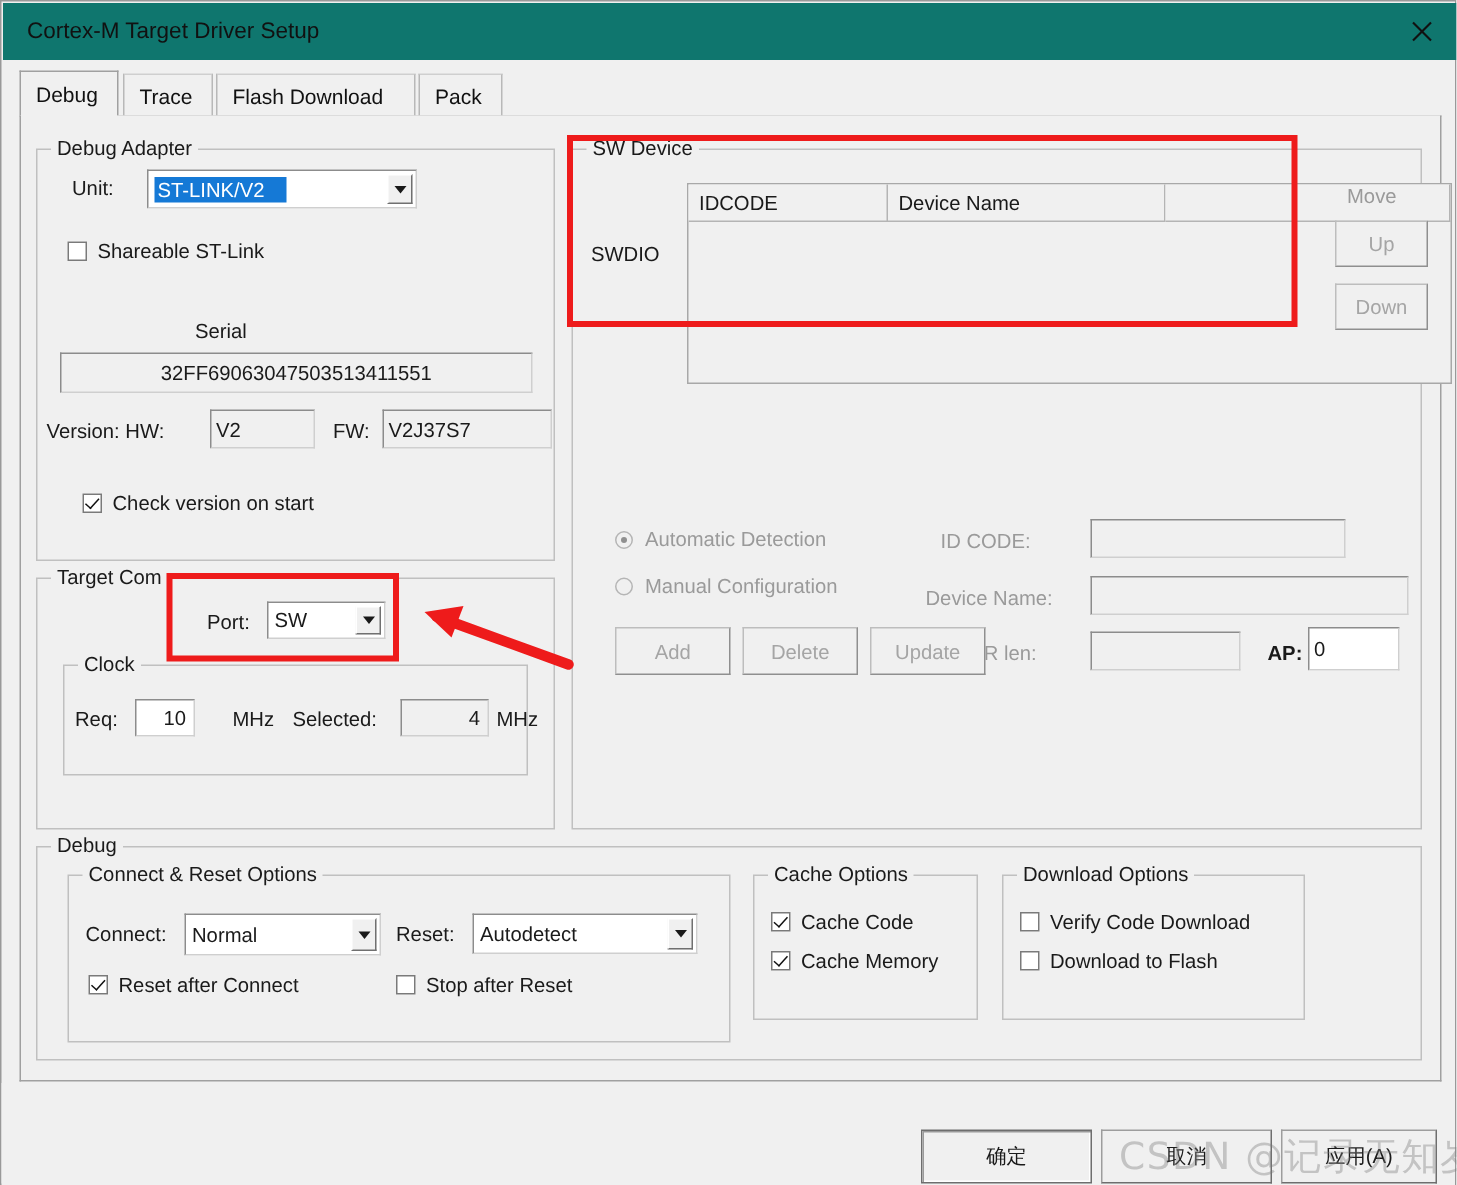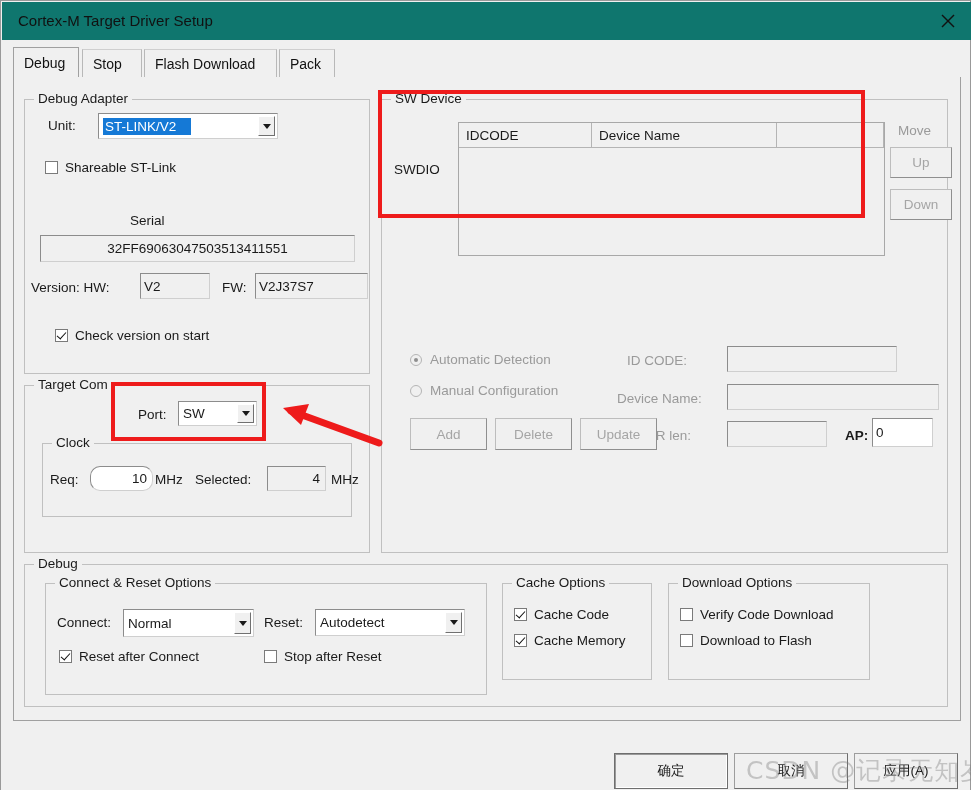--- a/index.html
+++ b/index.html
@@ -327,21 +327,21 @@
     <div class="close-btn">
       <svg width="16" height="16" viewBox="0 0 16 16">
         <line x1="2" y1="2" x2="14" y2="14" stroke="#111" stroke-width="1.4"></line>
         <line x1="14" y1="2" x2="2" y2="14" stroke="#111" stroke-width="1.4"></line>
       </svg>
     </div>
   </div>
 
   <div class="tabstrip">
     <div class="tab sel" style="left:0px;   width:66px;">Debug</div>
-    <div class="tab unsel" style="left:69px;  width:60px;">Stop</div>
+    <div class="tab unsel" style="left:69px;  width:60px;">Trace</div>
     <div class="tab unsel" style="left:131px; width:133px;">Flash Download</div>
     <div class="tab unsel" style="left:266px; width:56px;">Pack</div>
   </div>
   <div class="tabs-underline"></div>
 
   <div style="position:absolute;left:13px;top:75px;width:64px;height:2px;background:#f0f0f0;"></div>
 
   <div class="page">
 
     <div class="group" style="left:10px; top:22px; width:346px; height:275px;">
@@ -381,34 +381,34 @@
       <div class="combo" style="left:153px; top:15px; width:79px; height:25px;">
         <span>SW</span>
         <span class="arrowbtn">
             <i></i>
           </span>
       </div>
 
       <div class="group" style="left:17px; top:57px; width:310px; height:74px;">
         <div class="glabel">Clock</div>
         <div class="lbl" style="left:7px; top:28px;">Req:</div>
-        <div class="edit right" style="left:47px; top:22px; width:63px; height:25px;border-radius:10px;">10</div>
+        <div class="edit right" style="left:47px; top:22px; width:40px; height:25px;">10</div>
         <div class="lbl" style="left:112px; top:28px;">MHz</div>
         <div class="lbl" style="left:152px; top:28px;">Selected:</div>
         <div class="edit ro right" style="left:224px; top:22px; width:59px; height:25px;">4</div>
         <div class="lbl" style="left:288px; top:28px;">MHz</div>
       </div>
     </div>
 
     <div class="group" style="left:367px; top:22px; width:567px; height:454px;">
       <div class="glabel">SW Device</div>
 
       <div class="lbl" style="left:12px; top:62px;">SWDIO</div>
 
-      <div class="devlist" style="left:76px; top:22px; width:427px; height:134px;">
+      <div class="devlist" style="left:76px; top:22px; width:510px; height:134px;">
         <div class="devhdr">
           <div class="hc" style="width:133px;">IDCODE</div>
           <div class="hc" style="width:185px;">Device Name</div>
           <div class="hc" style="flex:1;"></div>
         </div>
       </div>
 
       <div class="lbl dim" style="left:516px; top:23px;">Move</div>
       <div class="btn dim" style="left:508px; top:47px; width:62px; height:31px;">Up</div>
       <div class="btn dim" style="left:508px; top:89px; width:62px; height:31px;">Down</div>

